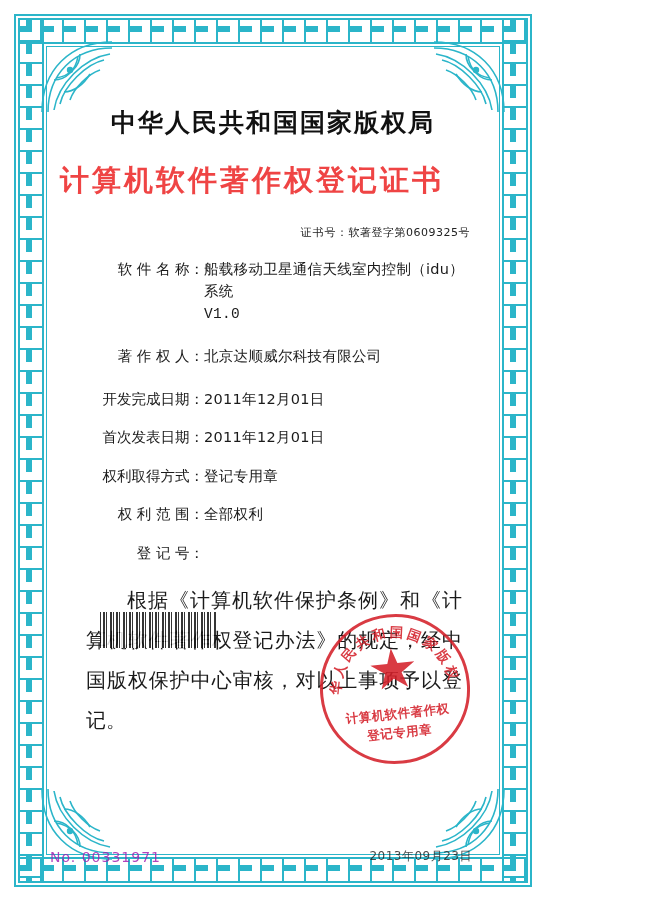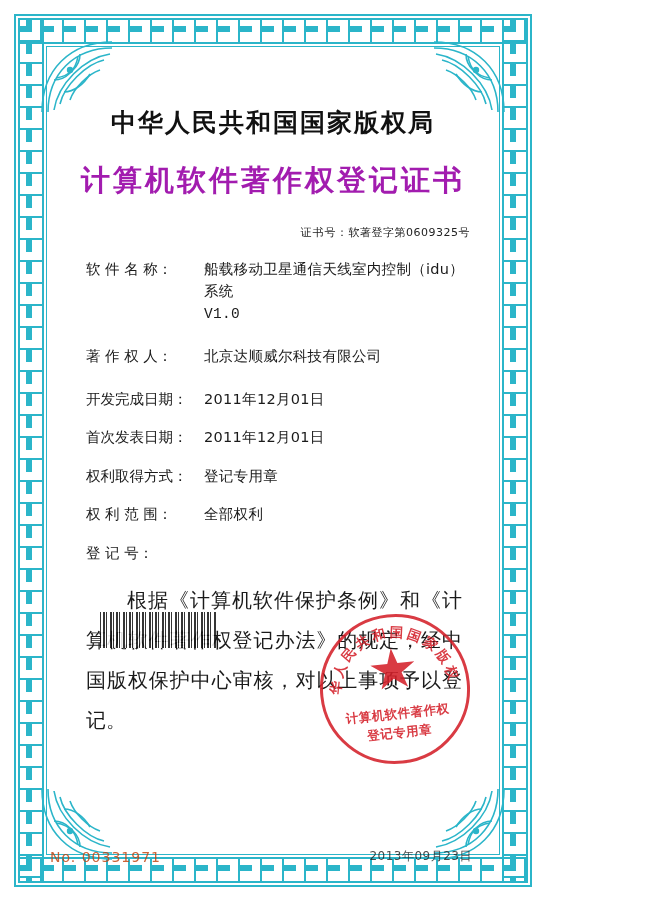--- a/index.html
+++ b/index.html
@@ -99,26 +99,26 @@
   .title-main {
     text-align: center;
     font-family: "DejaVu Sans", "Liberation Sans", sans-serif;
     font-size: 25px;
     font-weight: bold;
     letter-spacing: 2px;
     color: #111;
     margin-top: 46px;
   }
   .title-sub {
-    text-align: center;
+    text-align: left;
     font-family: "DejaVu Sans", "Liberation Sans", sans-serif;
     font-size: 29px;
     font-weight: bold;
     letter-spacing: 3px;
-    color: #a21caf;
+    color: #ef4444;
     margin-top: 22px;
   }
   .cert-no {
     text-align: right;
     font-size: 11px;
     color: #222;
     margin-top: 24px;
     padding-right: 16px;
     letter-spacing: 0.5px;
   }
@@ -136,20 +136,21 @@
     font-size: 14.5px;
     color: #1a1a1a;
     line-height: 1.55;
   }
   .field-row.tight { margin-bottom: 16px; }
   .field-label {
     flex: 0 0 auto;
     width: 118px;
     letter-spacing: 0px;
     white-space: nowrap;
+    text-align: right;
   }
   .field-value {
     flex: 1 1 auto;
     letter-spacing: 0.3px;
   }
   .field-value .line2 { display: block; font-family: Liberation Mono, monospace; }
 
   .paragraph {
     margin-top: 16px;
     padding-left: 26px;
@@ -217,21 +218,21 @@
   }
   .seal-line.l1 { top: 92px; }
   .seal-line.l2 { top: 111px; }
 
   
   .footer-no {
     position: absolute;
     left: 50px;
     bottom: 36px;
     font-size: 14px;
-    color: #c2410c;
+    color: #a21caf;
     letter-spacing: 1px;
     opacity: 0.82;
   }
   .footer-date {
     position: absolute;
     right: 74px;
     bottom: 36px;
     font-size: 12px;
     color: #222;
     letter-spacing: 0.5px;

